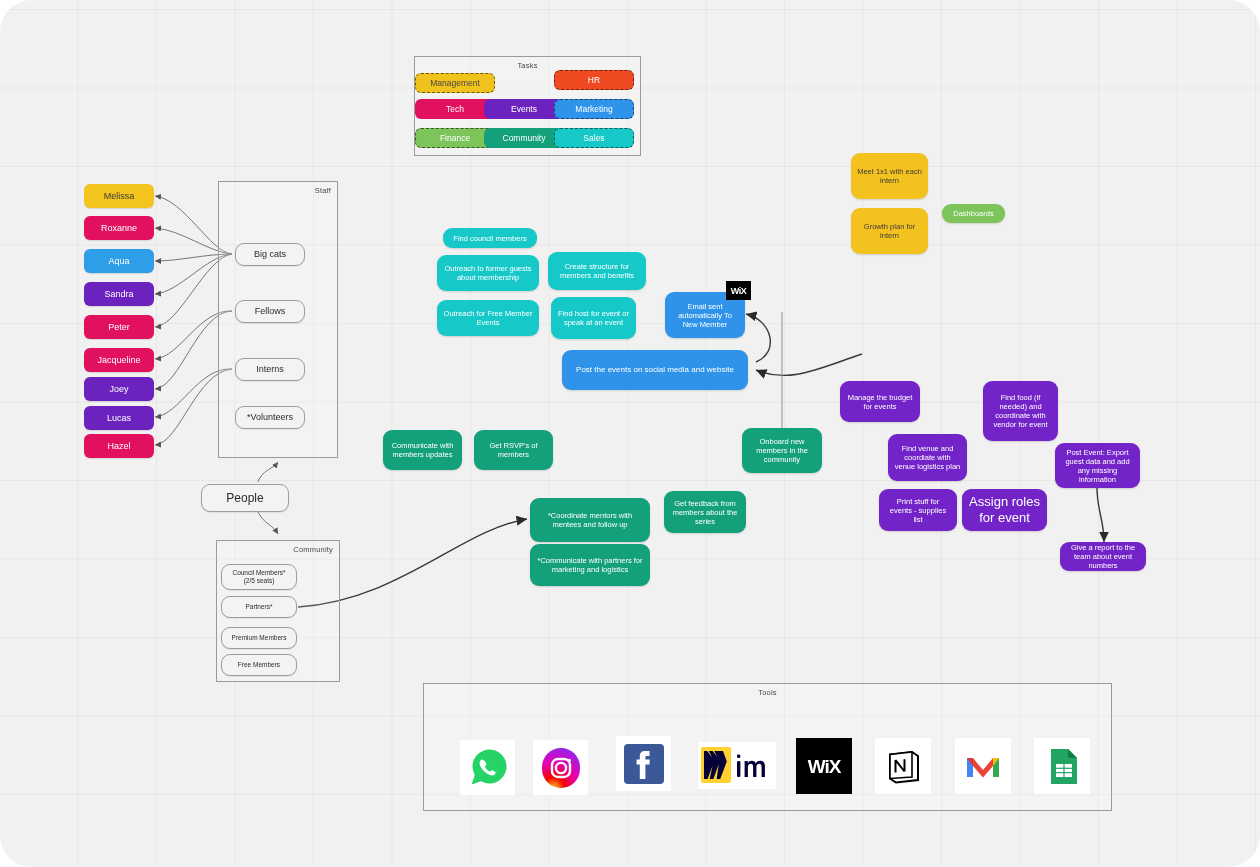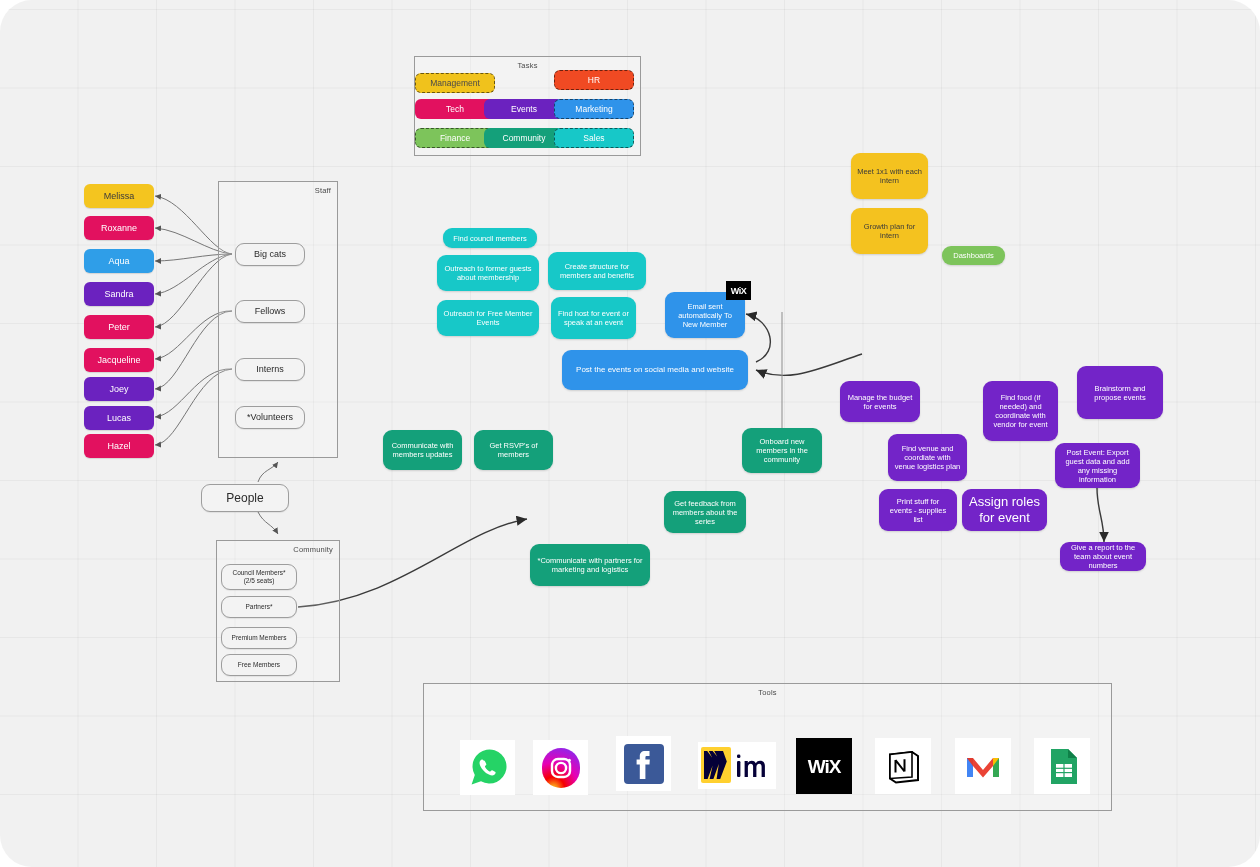--- a/index.html
+++ b/index.html
@@ -82,21 +82,21 @@
     color: #ffffff;
     line-height: 1.2;
     padding: 3px 6px;
     box-shadow: 0 1px 2px rgba(0,0,0,0.14);
   }
   .c-teal   { background:#17c8c8; }
   .c-blue   { background:#2f93ea; }
   .c-green  { background:#14a07a; }
   .c-purple { background:#7324c8; }
   .c-yellow { background:#f4c21f; color:#3a3a3a; }
-  .c-lgreen { background:#7dc45b; color:#ffffff;margin-top:42px; }
+  .c-lgreen { background:#7dc45b; color:#ffffff; }
 
   
   .legend-chip {
     position: absolute;
     display:flex; align-items:center; justify-content:center;
     width: 80px; height: 20px;
     border-radius: 6px;
     font-size: 8.5px;
     color: #fff;
     text-align:center;
@@ -222,26 +222,26 @@
   <div class="card c-teal" style="left:437px; top:300px; width:102px; height:36px; font-size:7.5px;">Outreach for Free Member Events</div>
   <div class="card c-teal" style="left:551px; top:297px; width:85px; height:42px; font-size:7.5px;">Find host for event or speak at an event</div>
 
   <div class="card c-blue" style="left:665px; top:292px; width:80px; height:46px; font-size:7.5px;">Email sent automatically To New Member</div>
   <div class="wix-badge" style="left:726px; top:281px; width:25px; height:19px; font-size:9px;">WiX</div>
   <div class="card c-blue" style="left:562px; top:350px; width:186px; height:40px; font-size:8px;">Post the events on social media and website</div>
 
   <div class="card c-green" style="left:383px; top:430px; width:79px; height:40px; font-size:7.5px;">Communicate with members updates</div>
   <div class="card c-green" style="left:474px; top:430px; width:79px; height:40px; font-size:7.5px;">Get RSVP's of members</div>
   <div class="card c-green" style="left:742px; top:428px; width:80px; height:45px; font-size:7.5px;">Onboard new members in the community</div>
+  <div class="card c-green" style="left:530px; top:498px; width:120px; height:44px; font-size:7.5px;">*Coordinate mentors with mentees and follow up</div>
   <div class="card c-green" style="left:530px; top:544px; width:120px; height:42px; font-size:7.5px;">*Communicate with partners for marketing and logistics</div>
   <div class="card c-green" style="left:664px; top:491px; width:82px; height:42px; font-size:7.5px;">Get feedback from members about the series</div>
 
   <div class="card c-purple" style="left:840px; top:381px; width:80px; height:41px; font-size:7.5px;">Manage the budget for events</div>
   <div class="card c-purple" style="left:983px; top:381px; width:75px; height:60px; font-size:7.5px;">Find food (if needed) and coordinate with vendor for event</div>
-  <div class="card c-purple" style="left:1077px; top:366px; width:86px; height:53px; font-size:7.5px;">Brainstorm and propose events</div>
   <div class="card c-purple" style="left:888px; top:434px; width:79px; height:47px; font-size:7.5px;">Find venue and coordiate with venue logistics plan</div>
   <div class="card c-purple" style="left:1055px; top:443px; width:85px; height:45px; font-size:7.5px;">Post Event: Export guest data and add any missing information</div>
   <div class="card c-purple" style="left:879px; top:489px; width:78px; height:42px; font-size:7.5px;">Print stuff for events - supplies list</div>
   <div class="card c-purple" style="left:962px; top:489px; width:85px; height:42px; font-size:13px;">Assign roles for event</div>
   <div class="card c-purple" style="left:1060px; top:542px; width:86px; height:29px; font-size:7.5px;">Give a report to the team about event numbers</div>
 
   <div class="card c-yellow" style="left:851px; top:153px; width:77px; height:46px; font-size:7.5px;">Meet 1x1 with each intern</div>
   <div class="card c-yellow" style="left:851px; top:208px; width:77px; height:46px; font-size:7.5px;">Growth plan for intern</div>
 
   <div class="card c-lgreen" style="left:942px; top:204px; width:63px; height:19px; font-size:7.5px;">Dashboards</div>

